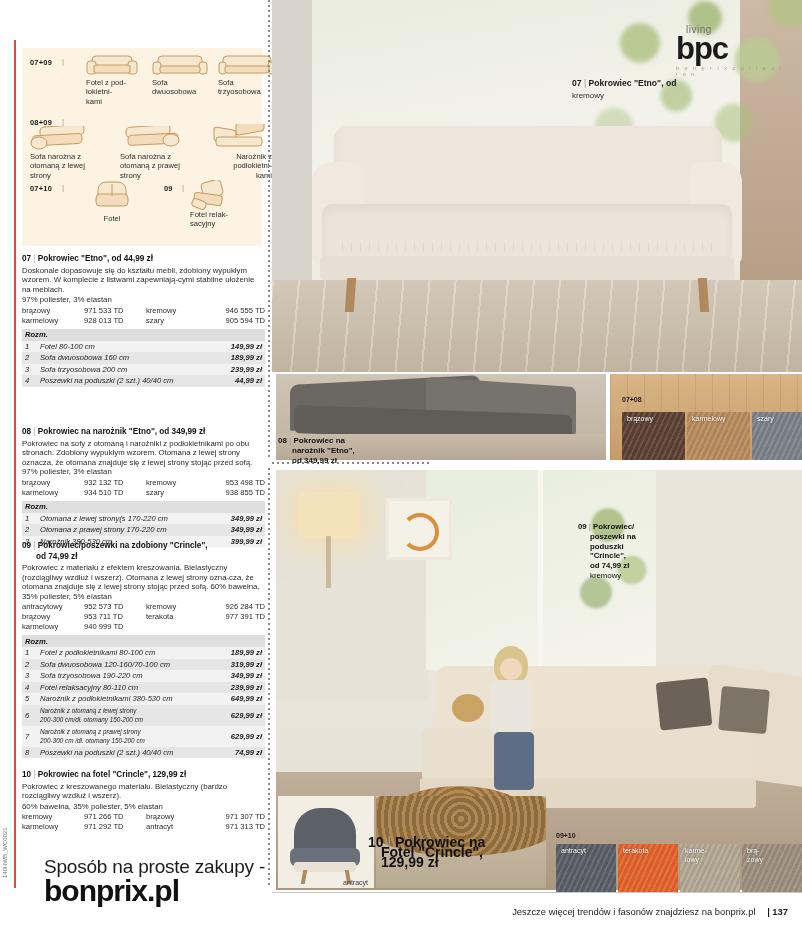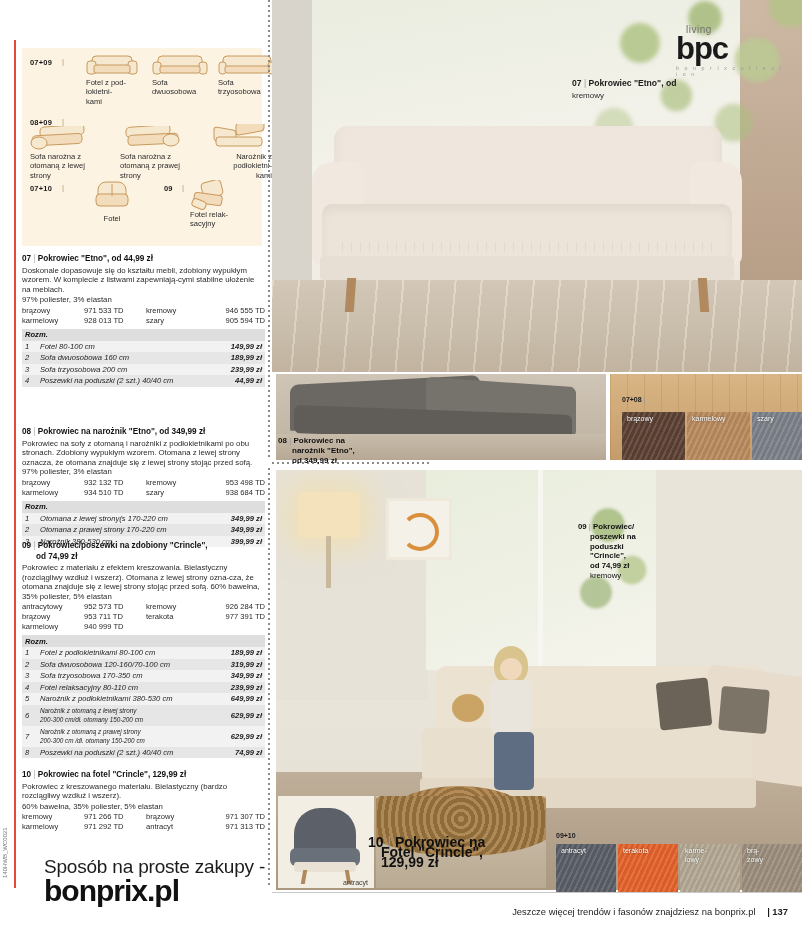--- a/index.html
+++ b/index.html
@@ -394,21 +394,21 @@
       </div>
       <div class="tdesc">Pokrowiec na sofy z otomaną i narożniki z podłokietnikami po obu stronach. Zdobiony wypukłym wzorem. Otomana z lewej strony oznacza, że otomana znajduje się z lewej strony stojąc przed sofą. 97% poliester, 3% elastan</div>
       <div class="codes">
         <div>brązowy</div>
         <div>932 132 TD</div>
         <div>kremowy</div>
         <div style="text-align:right">953 498 TD</div>
         <div>karmelowy</div>
         <div>934 510 TD</div>
         <div>szary</div>
-        <div style="text-align:right">938 684 TD</div>
+        <div style="text-align:right">938 855 TD</div>
       </div>
       <div class="rozm">
         <div class="rozm-h">Rozm.</div>
         <div class="rrow plain">
           <span class="n">1</span>
           <span class="d">Otomana z lewej strony(s 170-220 cm</span>
           <span class="p">349,99 zł</span>
         </div>
         <div class="rrow alt">
           <span class="n">2</span>
@@ -452,21 +452,21 @@
           <span class="d">Fotel z podłokietnikami 80-100 cm</span>
           <span class="p">189,99 zł</span>
         </div>
         <div class="rrow alt">
           <span class="n">2</span>
           <span class="d">Sofa dwuosobowa 120-160/70-100 cm</span>
           <span class="p">319,99 zł</span>
         </div>
         <div class="rrow plain">
           <span class="n">3</span>
-          <span class="d">Sofa trzyosobowa 170-350 cm</span>
+          <span class="d">Sofa trzyosobowa 190-220 cm</span>
           <span class="p">349,99 zł</span>
         </div>
         <div class="rrow alt">
           <span class="n">4</span>
           <span class="d">Fotel relaksacyjny 80-110 cm</span>
           <span class="p">239,99 zł</span>
         </div>
         <div class="rrow plain">
           <span class="n">5</span>
           <span class="d">Narożnik z podłokietnikami 380-530 cm</span>

